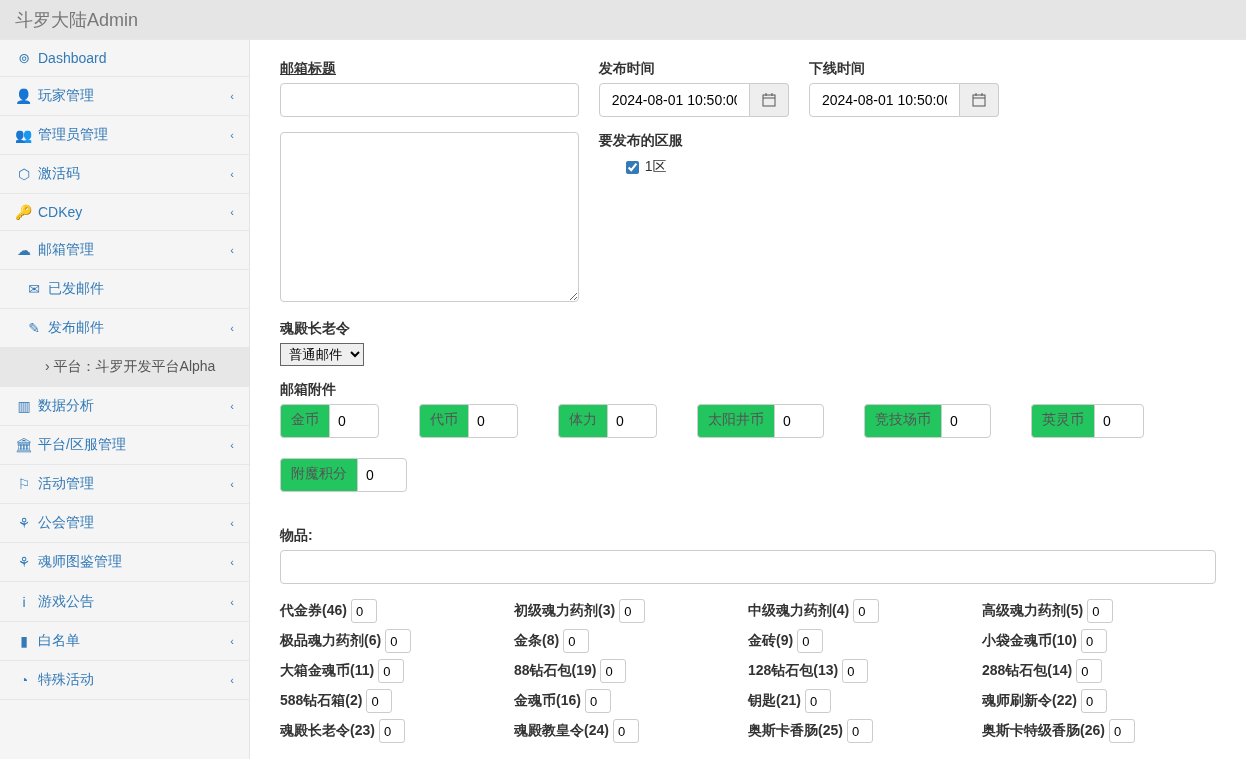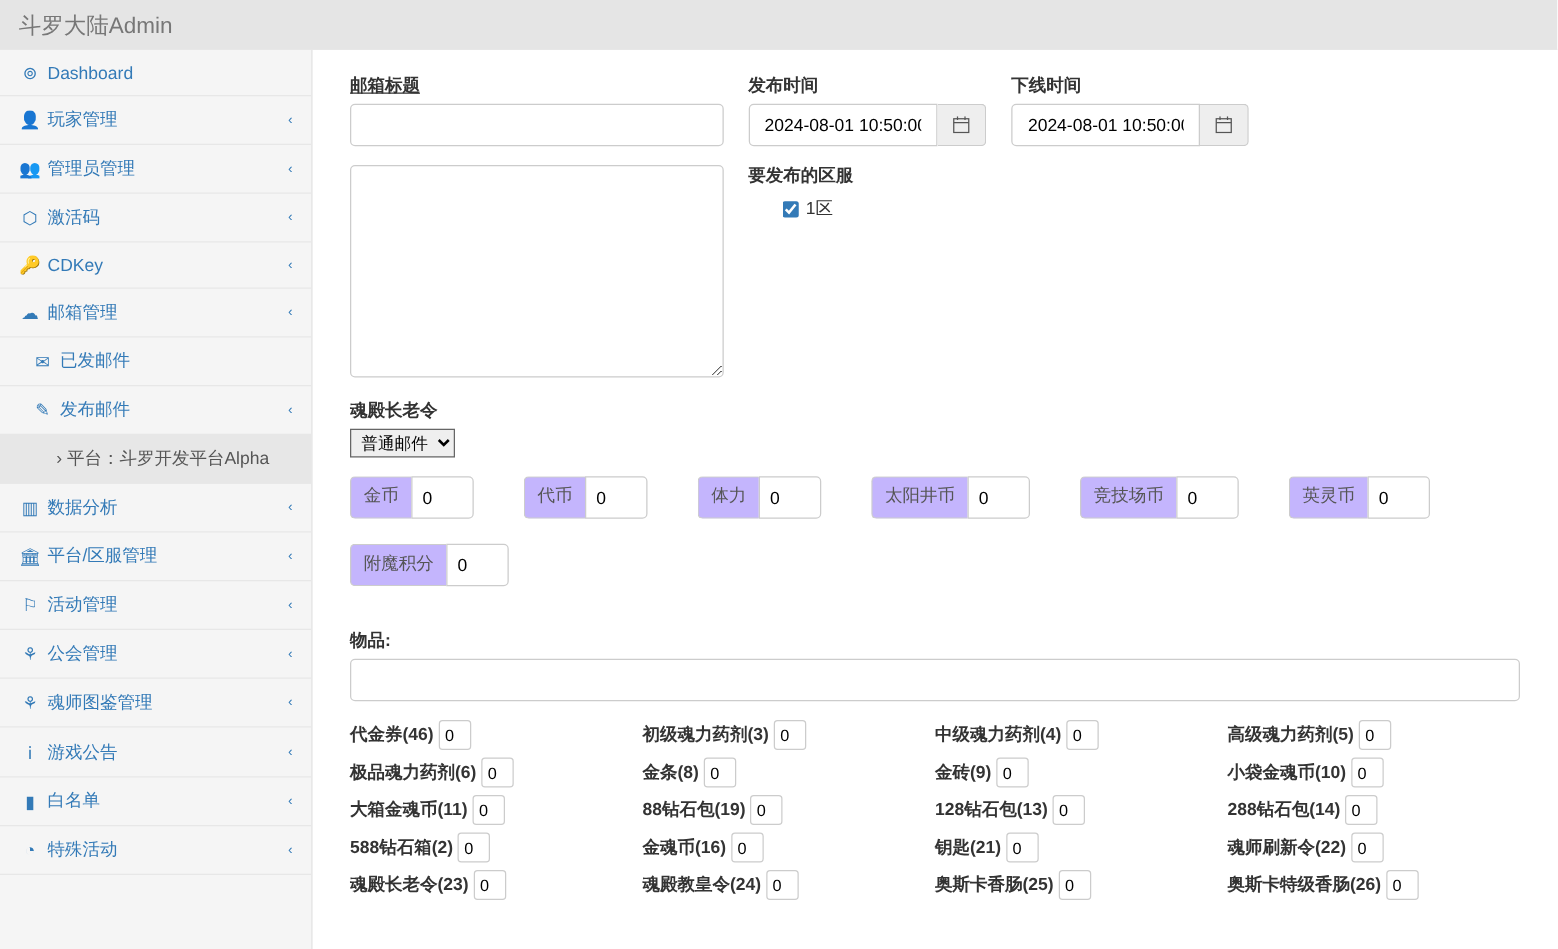--- a/index.html
+++ b/index.html
@@ -24,21 +24,21 @@
 .col-12 { width: 100%; }
 label { font-weight: bold; display: block; margin-bottom: 5px; }
 .form-control { width: 100%; height: 34px; padding: 6px 12px; border: 1px solid #ccc; border-radius: 4px; font-size: 14px; }
 textarea.form-control { height: 170px; resize: both; }
 .input-group { display: flex; }
 .input-group .form-control { border-top-right-radius: 0; border-bottom-right-radius: 0; }
 .input-group-addon { background: #eee; border: 1px solid #ccc; border-left: none; padding: 6px 12px; border-radius: 0 4px 4px 0; display: flex; align-items: center; cursor: pointer; }
 select { padding: 2px 4px; border: 1px solid #666; }
 .attach-row { display: flex; flex-wrap: wrap; gap: 0 40px; margin-bottom: 10px; }
 .attach-item { display: flex; margin-bottom: 10px; }
-.attach-label { background: #c4b5fd; border: 1px solid #ccc; border-right: none; padding: 6px 10px; border-radius: 4px 0 0 4px; color: #555; }
+.attach-label { background: #22c55e; border: 1px solid #ccc; border-right: none; padding: 6px 10px; border-radius: 4px 0 0 4px; color: #555; }
 .attach-input { width: 50px; height: 34px; padding: 6px 8px; border: 1px solid #ccc; border-radius: 0 4px 4px 0; font-size: 14px; }
 .items-grid { display: flex; flex-wrap: wrap; }
 .item-col { width: 25%; margin-bottom: 6px; display: flex; align-items: center; }
 .item-label { margin-right: 4px; font-weight: bold; }
 .item-input { width: 26px; height: 24px; padding: 2px 4px; border: 1px solid #ccc; border-radius: 3px; font-size: 13px; text-align: left; }
 .checkbox-wrap { display: flex; align-items: center; margin-top: 8px; padding-left: 27px; }
 .checkbox-wrap input { margin-right: 6px; accent-color: #337ab7; }
 .items-search { width: 100%; height: 34px; border: 1px solid #ccc; border-radius: 4px; margin-bottom: 15px; padding: 6px 12px; }
 </style>
 </head>
@@ -226,20 +226,21 @@
       <div class="col col-12">
         <label>魂殿长老令</label>
         <select>
           <option>普通邮件</option>
         </select>
       </div>
     </div>
 
     <div class="row">
       <div class="col col-12">
+        <label>邮箱附件</label>
         <div class="attach-row" id="attach-row">
             <div class="attach-item">
               <span class="attach-label">金币</span>
               <input class="attach-input" value="0" style="">
             </div>
             <div class="attach-item">
               <span class="attach-label">代币</span>
               <input class="attach-input" value="0" style="">
             </div>
             <div class="attach-item">

